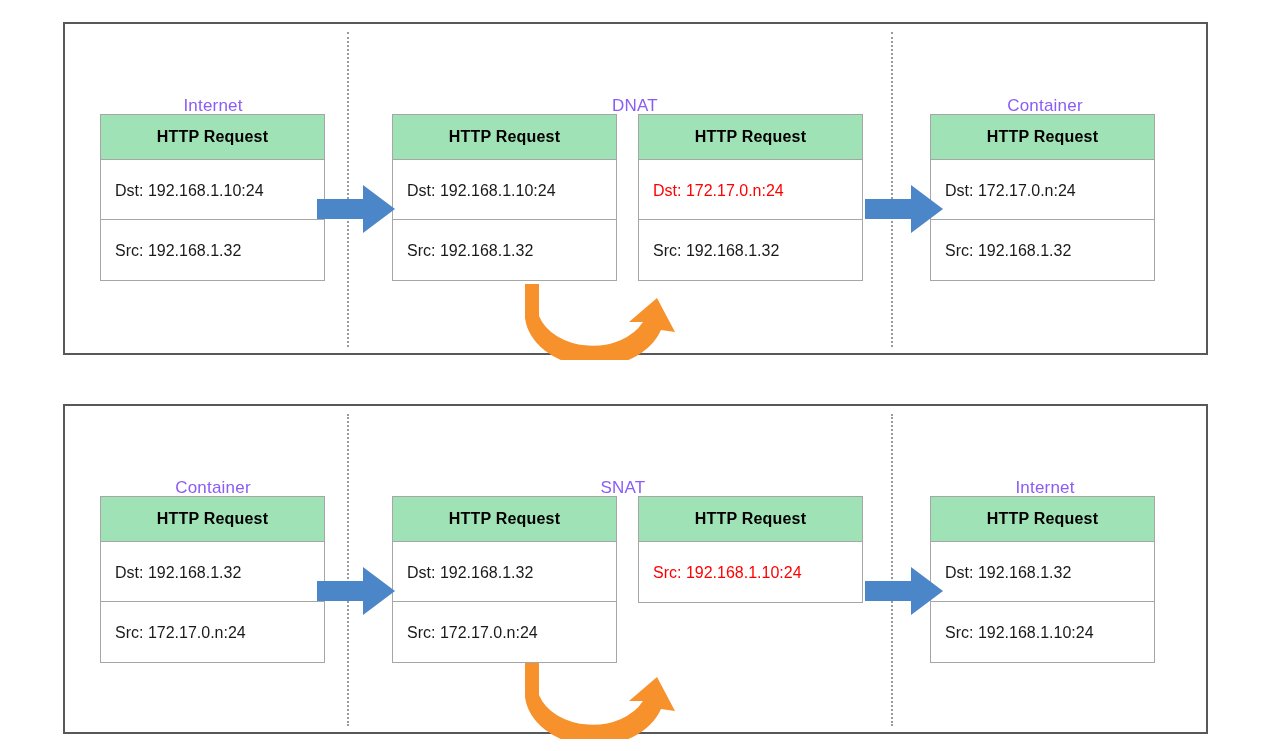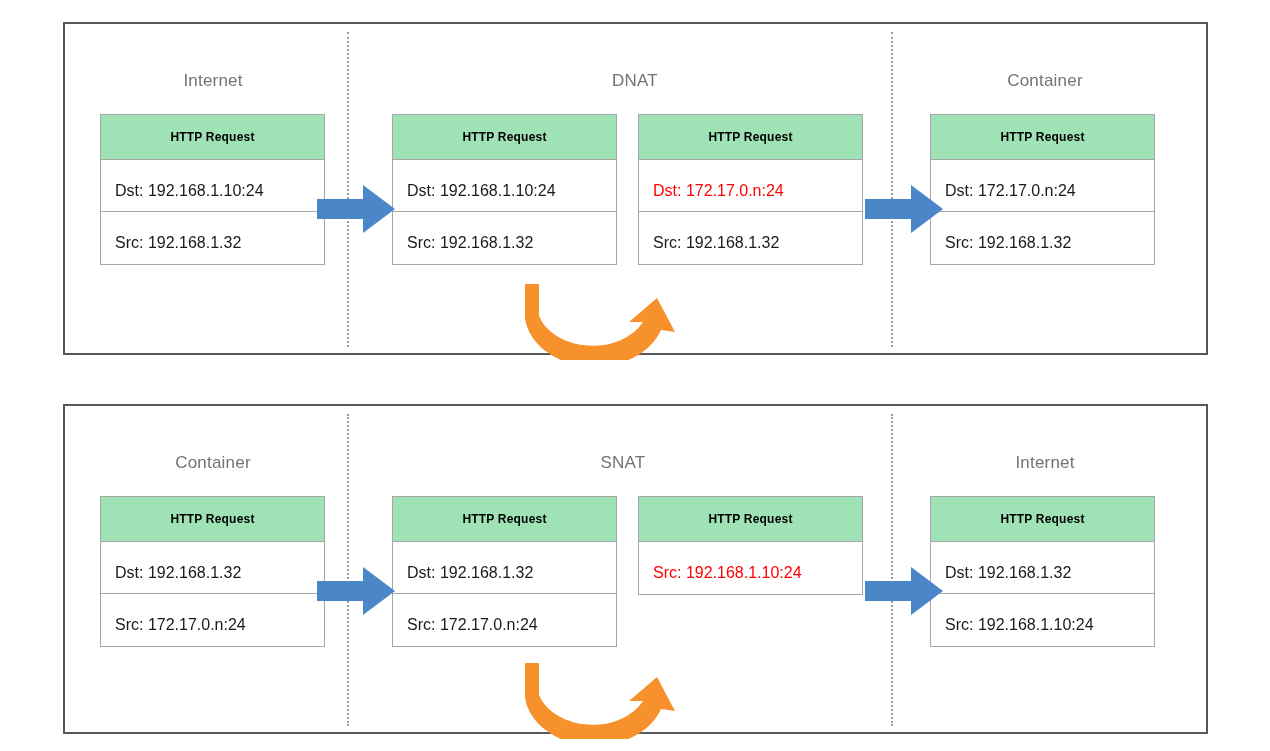--- a/index.html
+++ b/index.html
@@ -29,47 +29,48 @@
   .divider {
     position: absolute;
     width: 0px;
     border-left: 2px dotted #9a9a9a;
   }
 
   
   .zone-label {
     position: absolute;
     font-size: 17px;
-    color: #737373;
+    color: #8b5cf6;
     white-space: nowrap;
     transform: translateX(-50%);
     letter-spacing: 0.2px;
+    margin-top: 25px;
   }
 
   
   .card {
     position: absolute;
     width: 225px;
     box-sizing: border-box;
     border: 1px solid #a6a6a6;
     background: #ffffff;
   }
   .card-header {
     background: #9fe2b5;
     border-bottom: 1px solid #a6a6a6;
-    font-size: 12px;
+    font-size: 16px;
     font-weight: bold;
     color: #000000;
     text-align: center;
     line-height: 44px;
     height: 44px;
     letter-spacing: 0.2px;
   }
   .card-row {
-    height: 52px;
+    height: 60px;
     line-height: 62px;
     font-size: 16px;
     color: #1a1a1a;
     padding-left: 14px;
     white-space: nowrap;
     box-sizing: border-box;
   }
   .card-row.sep {
     border-bottom: 1px solid #a6a6a6;
   }

